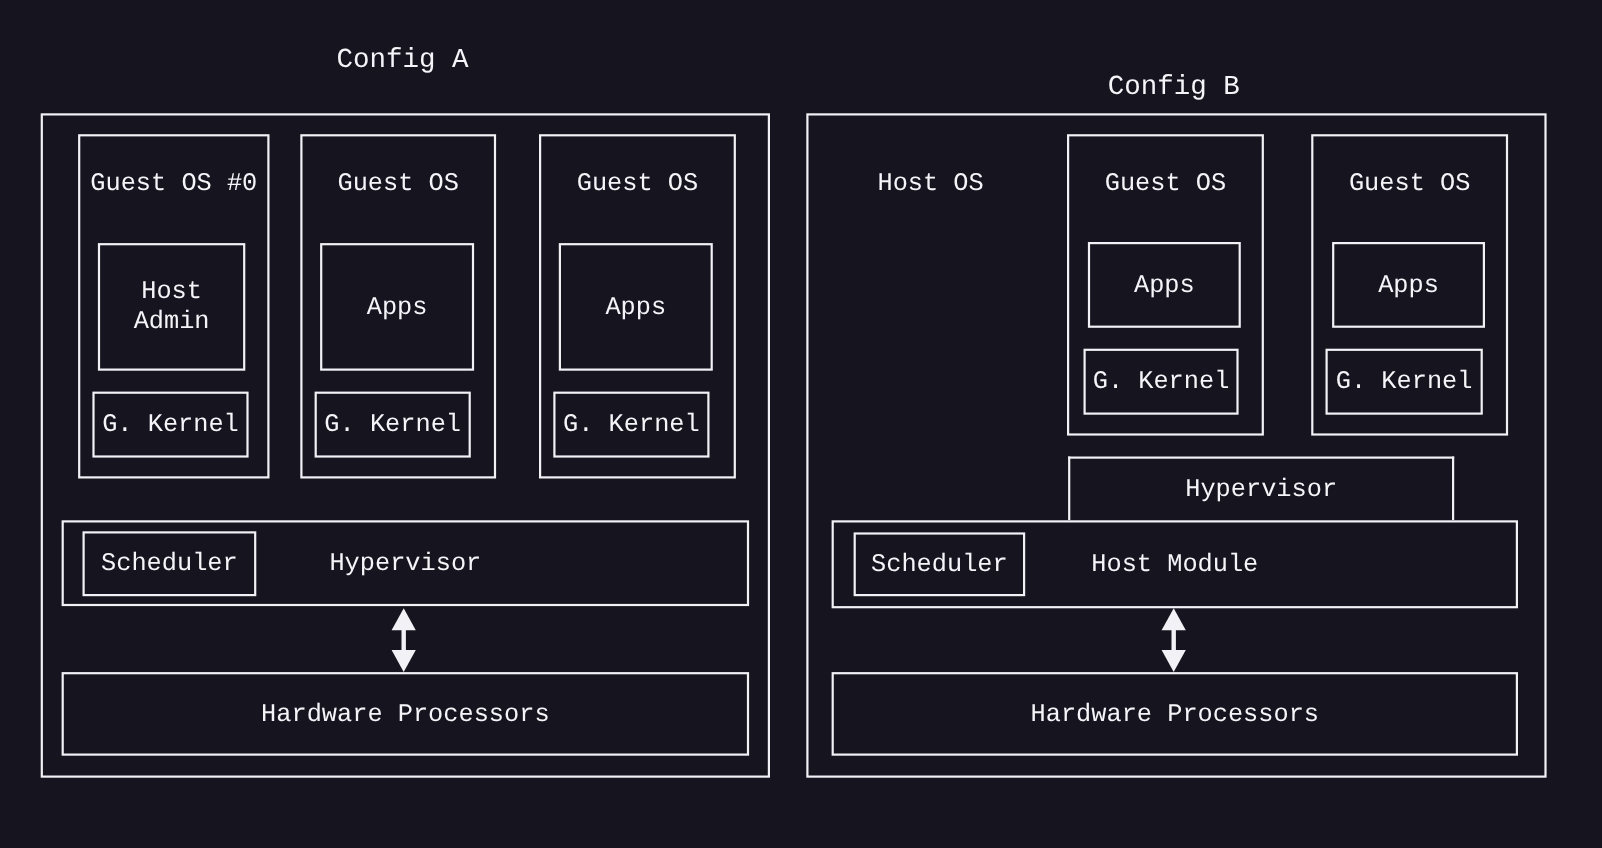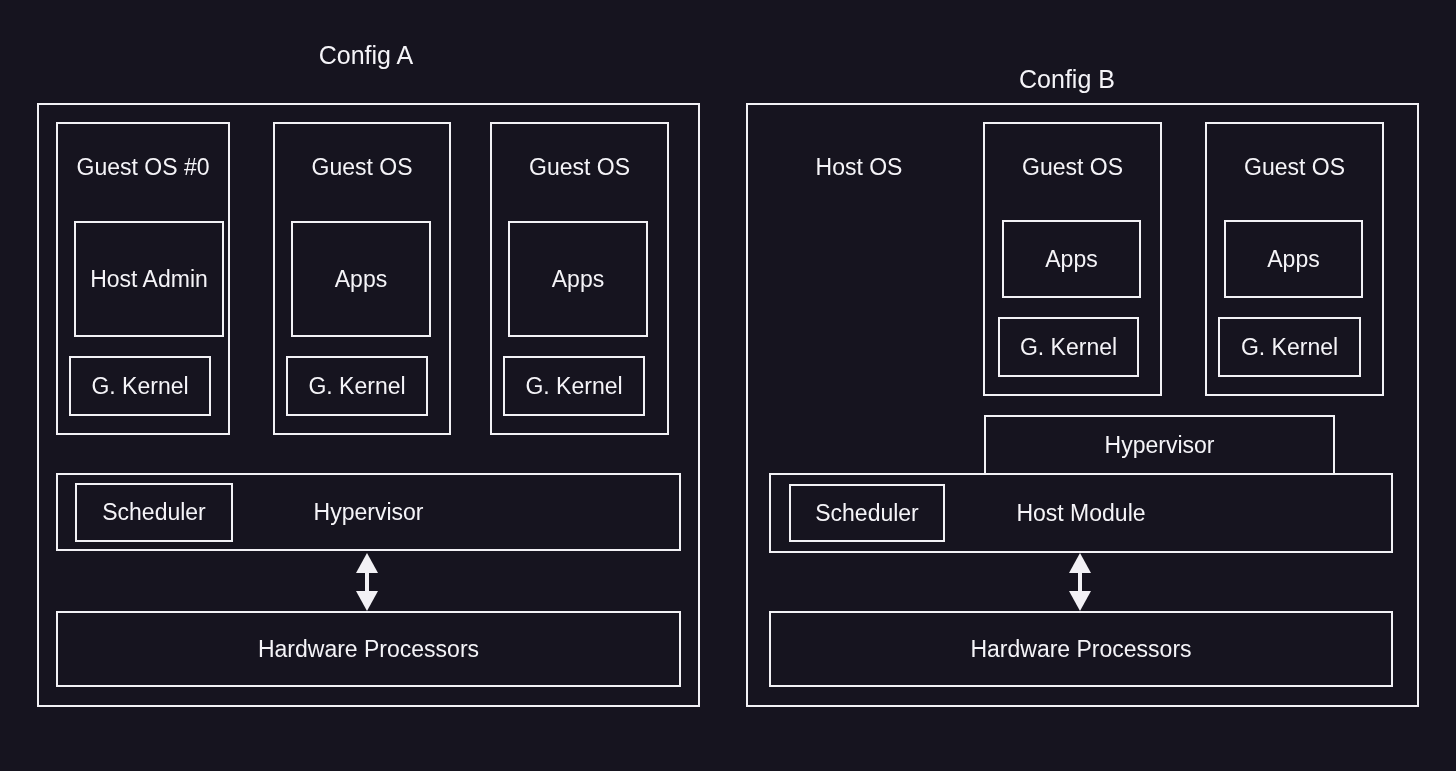--- a/index.html
+++ b/index.html
@@ -5,21 +5,21 @@
   :root{
     --bg:#16141f;
     --line:#f2f1f5;
     --text:#f5f4f8;
   }
   html,body{margin:0;padding:0;background:var(--bg);}
   .canvas{
     position:relative;
     width:1456px;height:771px;
     background:var(--bg);
-    font-family:Liberation Sans, sans-serif;
+    font-family:Liberation Mono, monospace;
     color:var(--text);
     overflow:hidden;
   }
   .title{
     position:absolute;
     width:300px;
     text-align:center;
     font-size:25px;
     line-height:30px;
     top:40px;
@@ -99,23 +99,23 @@
 </style>
 </head>
 <body>
 
 <div class="canvas">
 
   <div class="title" style="left:216px;">Config A</div>
 
   <div class="panel" style="left:37px;width:663px;">
 
-    <div class="box" style="left:17px;top:17px;width:174px;height:313px;">
+    <div class="box" style="left:32px;top:17px;width:174px;height:313px;">
       <div class="guest-label box-label">Guest OS #0</div>
-      <div class="box center" style="left:16px;top:97px;width:150px;height:116px;">
+      <div class="box center" style="left:16px;top:97px;width:134px;height:116px;">
         <span class="box-label">Host Admin</span>
       </div>
       <div class="box center" style="left:11px;top:232px;width:142px;height:60px;">
         <span class="box-label">G. Kernel</span>
       </div>
     </div>
 
     <div class="box" style="left:234px;top:17px;width:178px;height:313px;">
       <div class="guest-label box-label">Guest OS</div>
       <div class="box center" style="left:16px;top:97px;width:140px;height:116px;">
@@ -150,21 +150,21 @@
     </div>
 
     <div class="box center" style="left:17px;top:506px;width:625px;height:76px;">
       <span class="box-label">Hardware Processors</span>
     </div>
 
   </div>
 
   <div class="title" style="left:917px;margin-top:24px;">Config B</div>
 
-  <div class="panel" style="left:733px;width:673px;margin-left:13px;">
+  <div class="panel" style="left:733px;width:673px;">
 
     <div class="host-os-label box-label">Host OS</div>
 
     <div class="box" style="left:235px;top:17px;width:179px;height:274px;">
       <div class="guest-label box-label">Guest OS</div>
       <div class="box center" style="left:17px;top:96px;width:139px;height:78px;">
         <span class="box-label">Apps</span>
       </div>
       <div class="box center" style="left:13px;top:193px;width:141px;height:60px;">
         <span class="box-label">G. Kernel</span>

